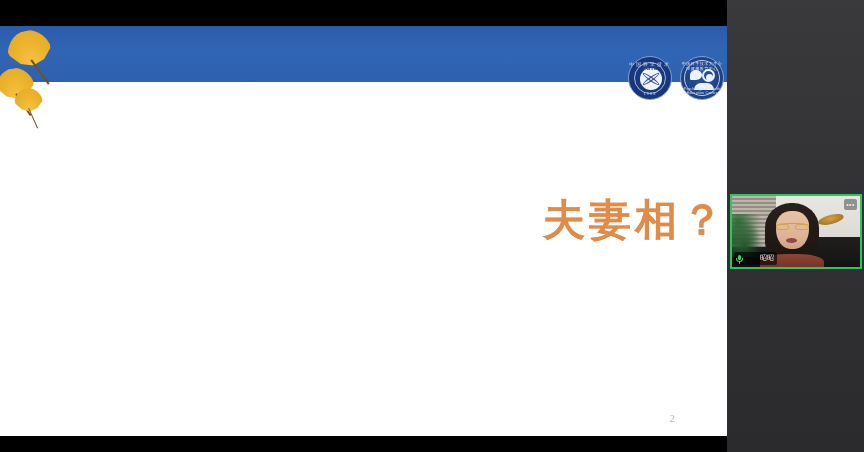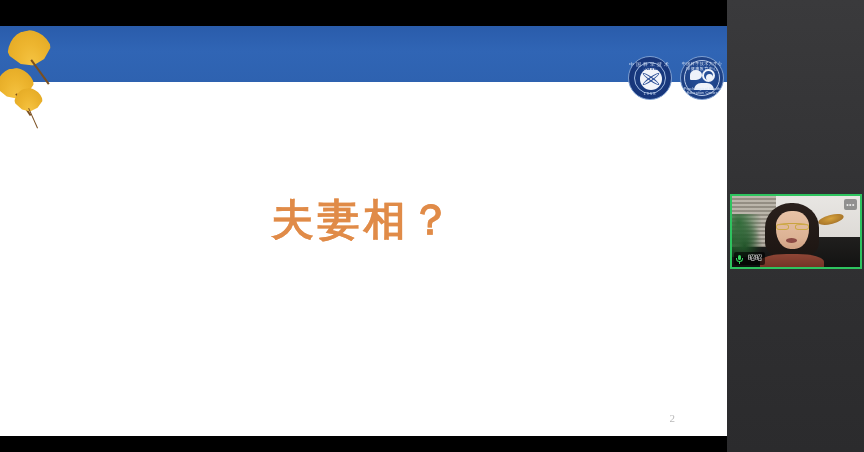--- a/index.html
+++ b/index.html
@@ -199,21 +199,21 @@
                     transform: rotate(-26deg); background: #7a4f20; }
   #ginkgo-3 { left: 14px; top: 62px; width: 30px; height: 38px; transform: rotate(-6deg); }
   #ginkgo-3 .stem { left: 14px; top: 20px; width: 1.3px; height: 22px;
                     transform: rotate(-18deg); background: #7a4f20; }
 
   
   #slide-title {
     position: absolute;
     left: 0; right: 0;
     top: 168px;
-    text-align: center;
+    text-align: right;
     font-family: "DejaVu Sans", "Liberation Sans", sans-serif;
     font-size: 42px;
     font-weight: bold;
     line-height: 52px;
     letter-spacing: 4px;
     color: #e08b48;
     background: linear-gradient(180deg, #e8975a 0%, #f6cda8 48%, #e0833c 100%);
     -webkit-background-clip: text;
     background-clip: text;
     -webkit-text-fill-color: transparent;
@@ -349,21 +349,21 @@
     border-radius: 42% 42% 0 0 / 60% 60% 0 0;
   }
 
   
   #video-name-badge {
     position: absolute;
     left: 2px; bottom: 2px;
     height: 13px;
     display: flex;
     align-items: center;
-    gap: 4px;
+    gap: 16px;
     padding: 0 3px 0 1px;
     background: rgba(0, 0, 0, 0.62);
     border-radius: 2px;
   }
   #mic-icon {
     position: relative;
     width: 9px; height: 10px;
     flex: 0 0 auto;
   }
   #mic-icon .mic-body {

